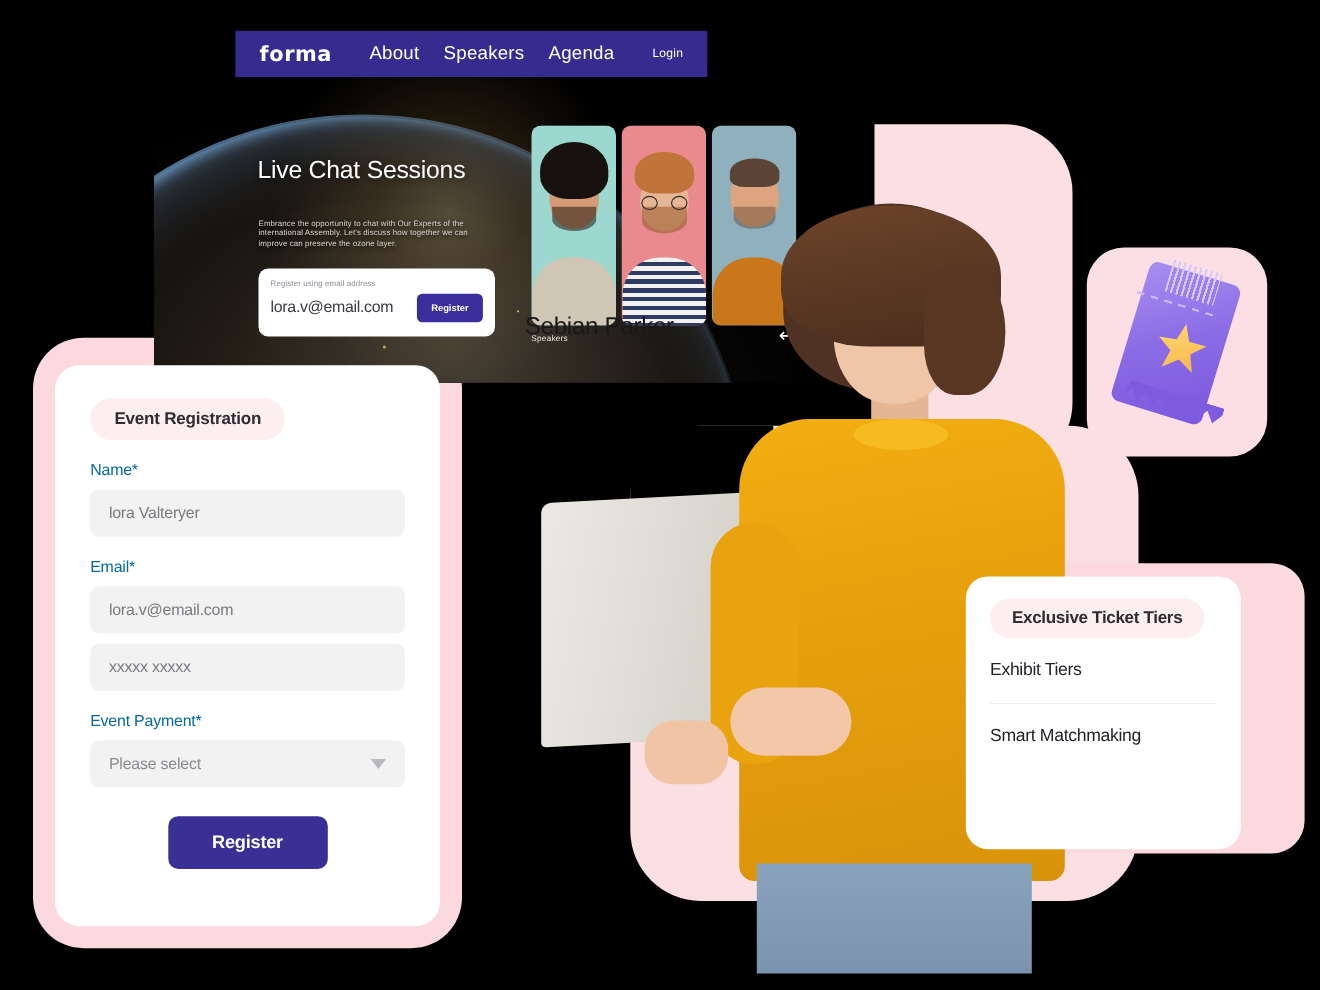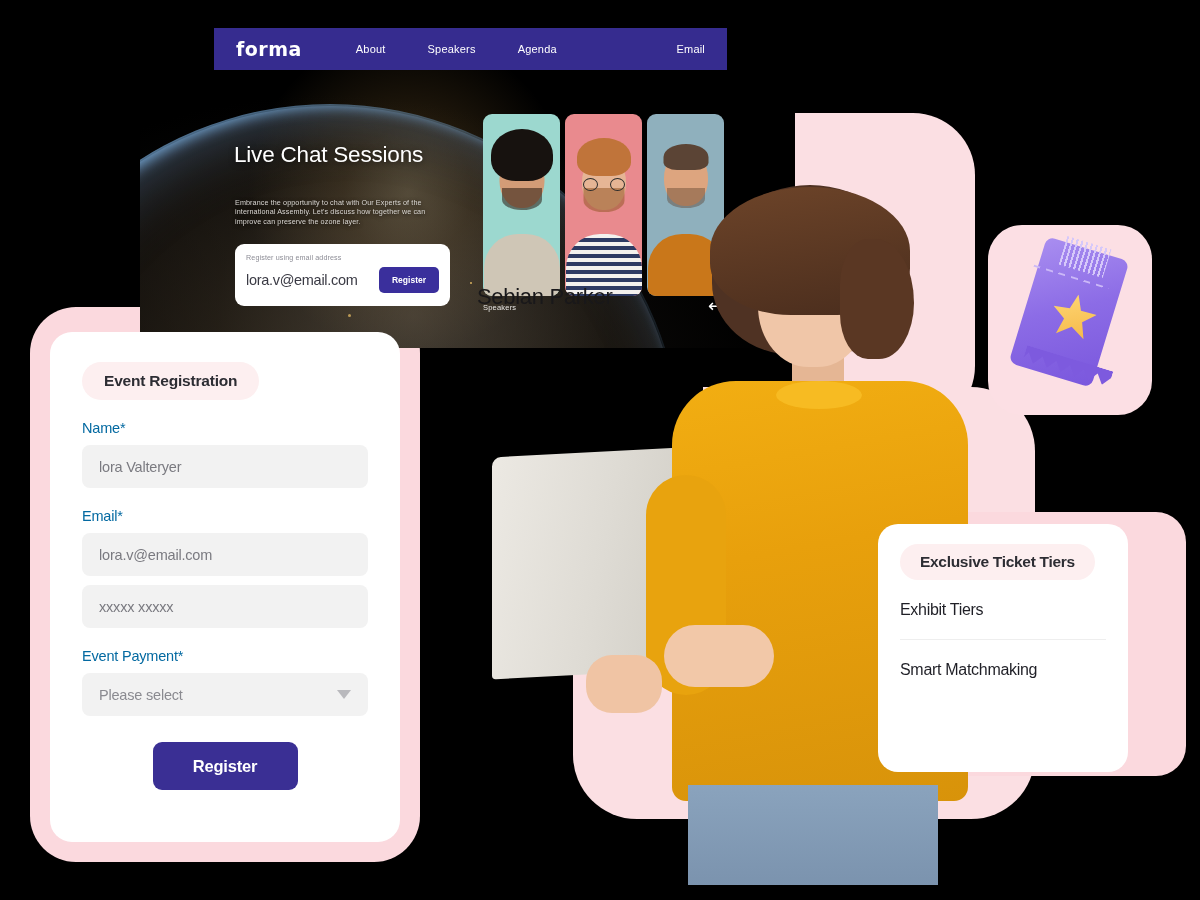--- a/index.html
+++ b/index.html
@@ -38,33 +38,33 @@
     background: #fbdfe3; border-radius: 56px 0 0 0;
   }
   #pink-tickets-back {
     left: 866px; top: 512px; width: 320px; height: 264px;
     border-radius: 30px; background: #fbd9de;
   }
 
   
   #navbar {
     position: absolute; left: 214px; top: 28px;
-    width: 513px; height: 42px;
+    width: 429px; height: 42px;
     background: #362c8f;
     display: flex; align-items: center;
     padding: 0 22px;
   }
   #logo {
     color: #fff; font-size: 19px; font-weight: 700;
     letter-spacing: 0.5px; margin-right: 34px;
     font-family: "DejaVu Sans", sans-serif;
   }
   .nav-link {
-    color: #ffffff; font-size: 11px; margin-right: 22px;
-    letter-spacing: 0.2px; cursor: pointer; margin-left: 20px;
+    color: #ffffff; font-size: 17px; margin-right: 22px;
+    letter-spacing: 0.2px; cursor: pointer;
   }
   #login-link {
     color: #ffffff; font-size: 11px; margin-left: auto;
     letter-spacing: 0.2px; cursor: pointer;
   }
 
   
   #hero {
     position: absolute; left: 140px; top: 70px;
     width: 638px; height: 278px;
@@ -422,21 +422,21 @@
       <span class="carousel-arrow">←</span>
       <span class="carousel-arrow">→</span>
     </div>
   </div>
 
   <div id="navbar">
     <div id="logo">forma</div>
     <span class="nav-link">About</span>
     <span class="nav-link">Speakers</span>
     <span class="nav-link">Agenda</span>
-    <span id="login-link">Email</span>
+    <span id="login-link">Login</span>
   </div>
 
   <div id="laptop">
     <div id="laptop-base"></div>
     <div id="laptop-keys"></div>
     <div class="lp-port" style="left:116px;"></div>
     <div class="lp-port" style="left:134px;"></div>
     <div class="lp-port" style="left:152px;"></div>
     <div class="lp-port" style="left:172px;"></div>
     <div id="laptop-lid"></div>

